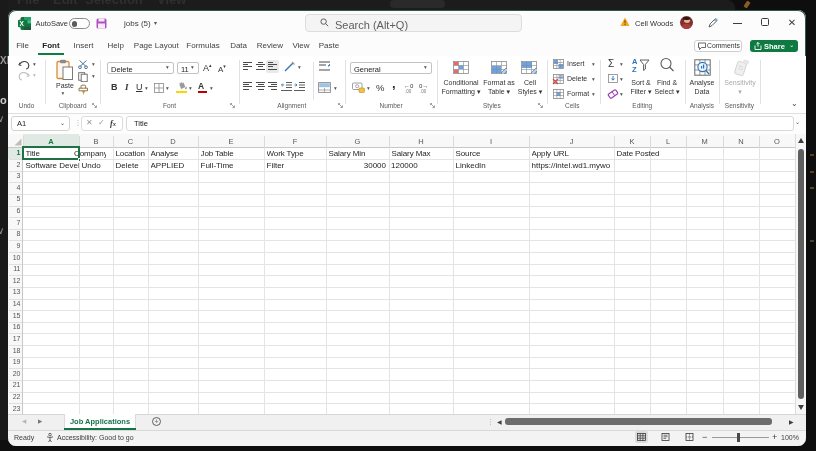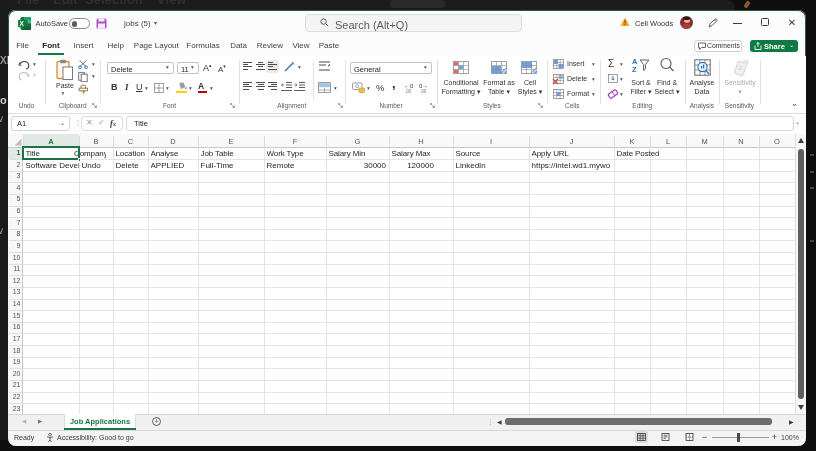--- a/index.html
+++ b/index.html
@@ -526,23 +526,23 @@
 <div class="cellt" style="left:320.5px;top:138.3px;width:61px;letter-spacing:-0.1px;">Salary Min</div>
 <div class="cellt" style="left:383.5px;top:138.3px;width:62px;letter-spacing:-0.1px;">Salary Max</div>
 <div class="cellt" style="left:447.5px;top:138.3px;width:74px;letter-spacing:-0.1px;">Source</div>
 <div class="cellt" style="left:523.5px;top:138.3px;width:83px;letter-spacing:-0.1px;">Apply URL</div>
 <div class="cellt" style="left:608.5px;top:138.3px;width:44px;letter-spacing:-0.1px;">Date Posted</div>
 <div class="cellt" style="left:17.5px;top:150.0px;width:53px;">Software Devel</div>
 <div class="cellt" style="left:73.5px;top:150.0px;width:31px;">Undo</div>
 <div class="cellt" style="left:107.5px;top:150.0px;width:32px;">Delete</div>
 <div class="cellt" style="left:142.5px;top:150.0px;width:47px;">APPLIED</div>
 <div class="cellt" style="left:192.5px;top:150.0px;width:63px;">Full-Time</div>
-<div class="cellt" style="left:258.5px;top:150.0px;width:59px;">Remote</div>
+<div class="cellt" style="left:258.5px;top:150.0px;width:59px;">Filter</div>
 <div class="cellt" style="left:320px;top:150.0px;width:58px;text-align:right;">30000</div>
-<div class="cellt" style="left:383px;top:150.0px;width:59px;text-align:center;">120000</div>
+<div class="cellt" style="left:383px;top:150.0px;width:59px;text-align:left;">120000</div>
 <div class="cellt" style="left:447.5px;top:150.0px;width:73px;">LinkedIn</div>
 <div class="cellt" style="left:523.5px;top:150.0px;width:82px;">https://intel.wd1.mywo</div>
 <div class="ab" style="left:13.5px;top:136.0px;width:58px;height:13.5px;border:2px solid #1e7145;background:transparent;"></div>
 <div class="ab" style="left:69.5px;top:148.0px;width:3.5px;height:3.5px;background:#1e7145;border:1px solid #fff;"></div>
 <div class="ab" style="left:787px;top:124px;width:11px;height:279.5px;background:#f7f7f7;border-left:1px solid #ddd;"></div>
 <svg class="ab" style="left:790px;top:128px;" width="6" height="5" viewBox="0 0 6 5">
       <path d="M3 0 L6 5 H0 Z" fill="#3f3f3f"></path>
     </svg>
 <div class="ab" style="left:789.5px;top:139px;width:6.5px;height:250px;background:#5f5f5f;border-radius:3px;"></div>
 <svg class="ab" style="left:790px;top:395px;" width="6" height="5" viewBox="0 0 6 5">

